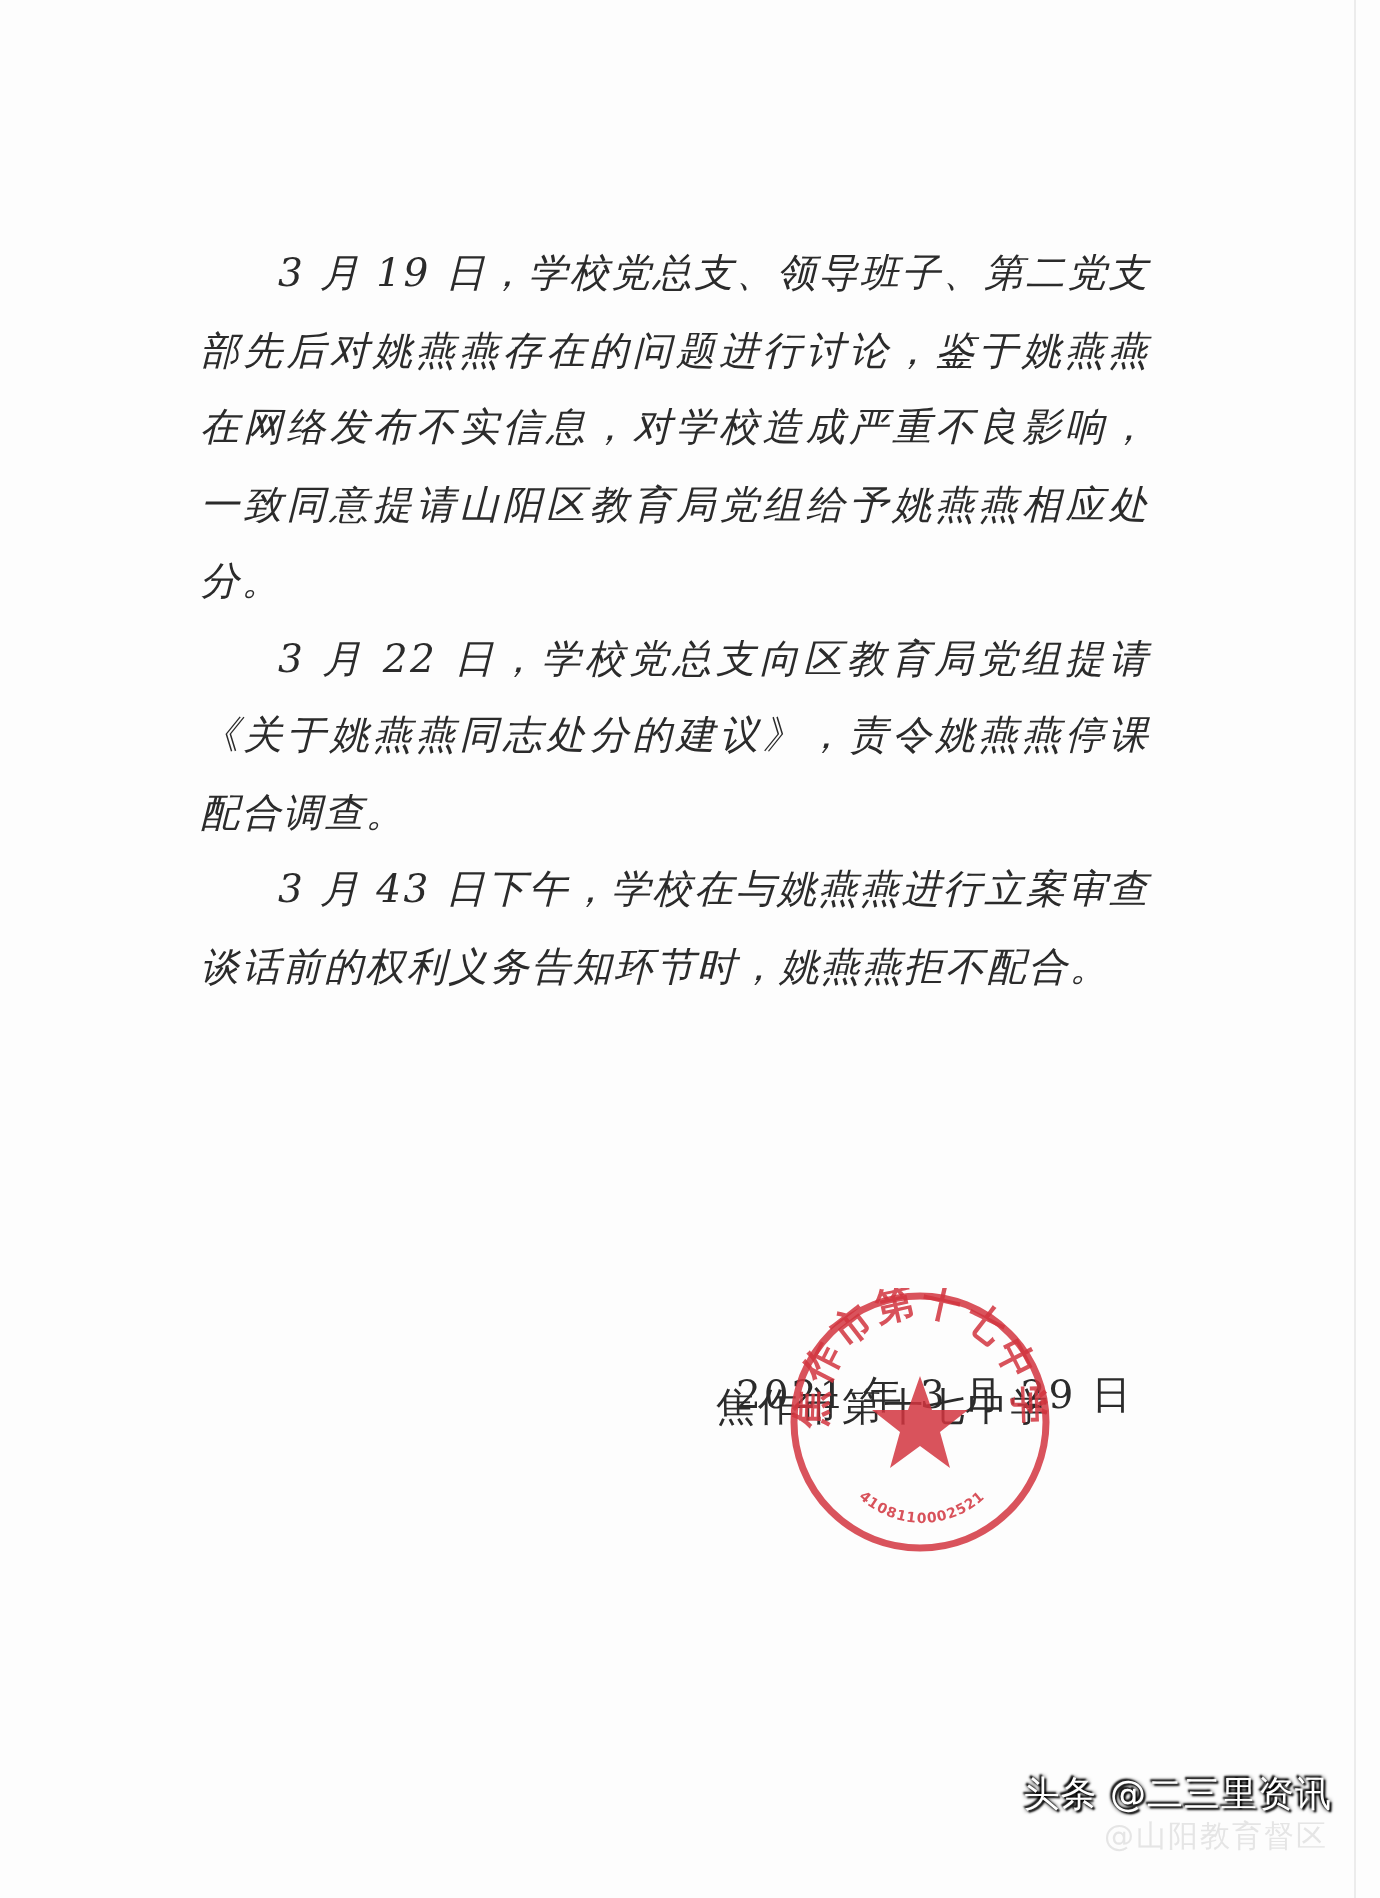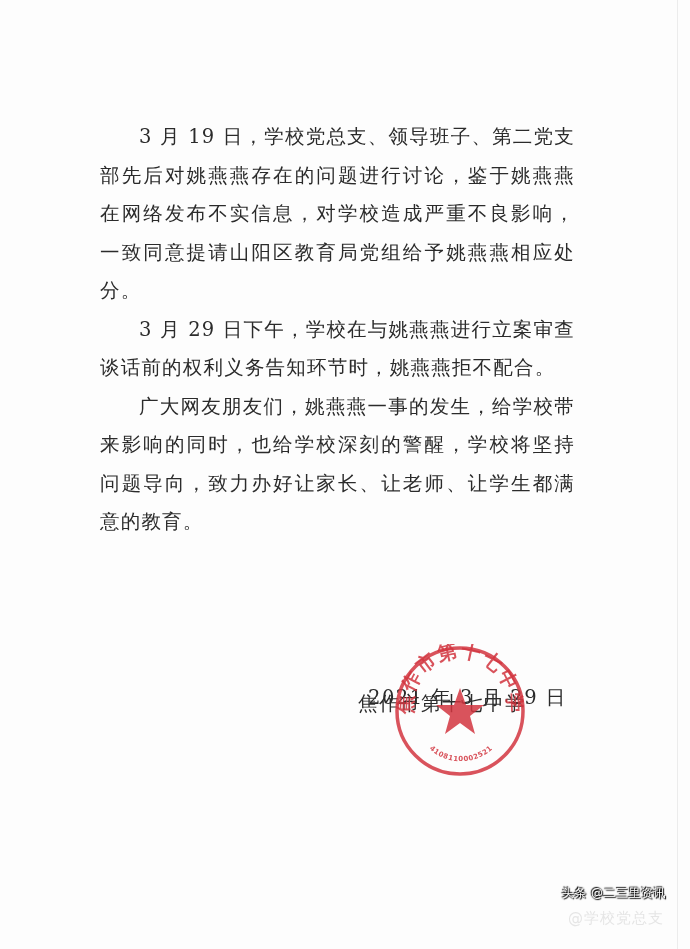--- a/index.html
+++ b/index.html
@@ -25,20 +25,21 @@
       position: absolute;
       right: 12px; top: 0;
       width: 1px; height: 949px;
       background: #ececec;
     }
     .body-text {
       position: absolute;
       left: 100px;
       top: 118px;
       width: 475px;
+      font-style: italic;
     }
     .para {
       font-size: 19.5px;
       line-height: 38.5px;
       margin: 0;
       text-indent: 39px;
       letter-spacing: 1.2px;
       text-align: justify;
       text-align-last: left;
       color: #2b2b2b;
@@ -64,21 +65,21 @@
       right: 14px;
       bottom: 14px;
       width: 200px;
       height: 50px;
     }
     .wm-main {
       position: absolute;
       right: 10px;
       top: 0;
       font-family: "DejaVu Sans", "Liberation Sans", sans-serif;
-      font-size: 12px;
+      font-size: 18px;
       color: #ffffff;
       text-shadow: 0 0 2px #000, 1px 1px 1px #000, -1px -1px 1px #000;
       letter-spacing: 0.5px;
     }
     .wm-sub {
       position: absolute;
       right: 12px;
       top: 24px;
       font-family: "DejaVu Sans", "Liberation Sans", sans-serif;
       font-size: 15px;
@@ -87,22 +88,22 @@
     }
   </style>
 </head>
 <body>
 
 <div class="page">
   <div class="right-edge"></div>
 
   <div class="body-text">
     <p class="para">3 月 19 日，学校党总支、领导班子、第二党支部先后对姚燕燕存在的问题进行讨论，鉴于姚燕燕在网络发布不实信息，对学校造成严重不良影响，一致同意提请山阳区教育局党组给予姚燕燕相应处分。</p>
-    <p class="para">3 月 29 日下午，学校在与姚燕燕进行立案审查谈话前的权利义务告知环节时，姚燕燕拒不配合。</p>
-    <p class="para">广大网友朋友们，姚燕燕一事的发生，给学校带来影响的同时，也给学校深刻的警醒，学校将坚持问题导向，致力办好让家长、让老师、让学生都满意的教育。</p>
+    <p class="para">3 月 22 日，学校党总支向区教育局党组提请《关于姚燕燕同志处分的建议》，责令姚燕燕停课配合调查。</p>
+    <p class="para">3 月 43 日下午，学校在与姚燕燕进行立案审查谈话前的权利义务告知环节时，姚燕燕拒不配合。</p>
   </div>
 
   <div class="sign org">焦作市第十七中学</div>
   <div class="sign date">2021 年 3 月 29 日</div>
 
   <svg class="stamp" viewBox="0 0 134 134">
     <defs>
       <path id="arcTop" d="M 22 78 A 48 48 0 1 1 112 78"></path>
       <path id="arcBot" d="M 32 100 A 46 46 0 0 0 104 100"></path>
     </defs>
@@ -111,15 +112,15 @@
     <text font-family="DejaVu Sans, sans-serif" font-size="19" font-weight="bold" fill="#d2353f" opacity="0.85" letter-spacing="2">
       <textPath href="#arcTop" startOffset="50%" text-anchor="middle">焦作市第十七中学</textPath>
     </text>
     <text font-family="DejaVu Sans, sans-serif" font-size="7" font-weight="bold" fill="#d2353f" opacity="0.85" letter-spacing="0.5">
       <textPath href="#arcBot" startOffset="50%" text-anchor="middle">4108110002521</textPath>
     </text>
   </svg>
 
   <div class="watermark">
     <div class="wm-main">头条 @二三里资讯</div>
-    <div class="wm-sub">@学校党总支</div>
+    <div class="wm-sub">@山阳教育督区</div>
   </div>
 </div>
 
 </body></html>

